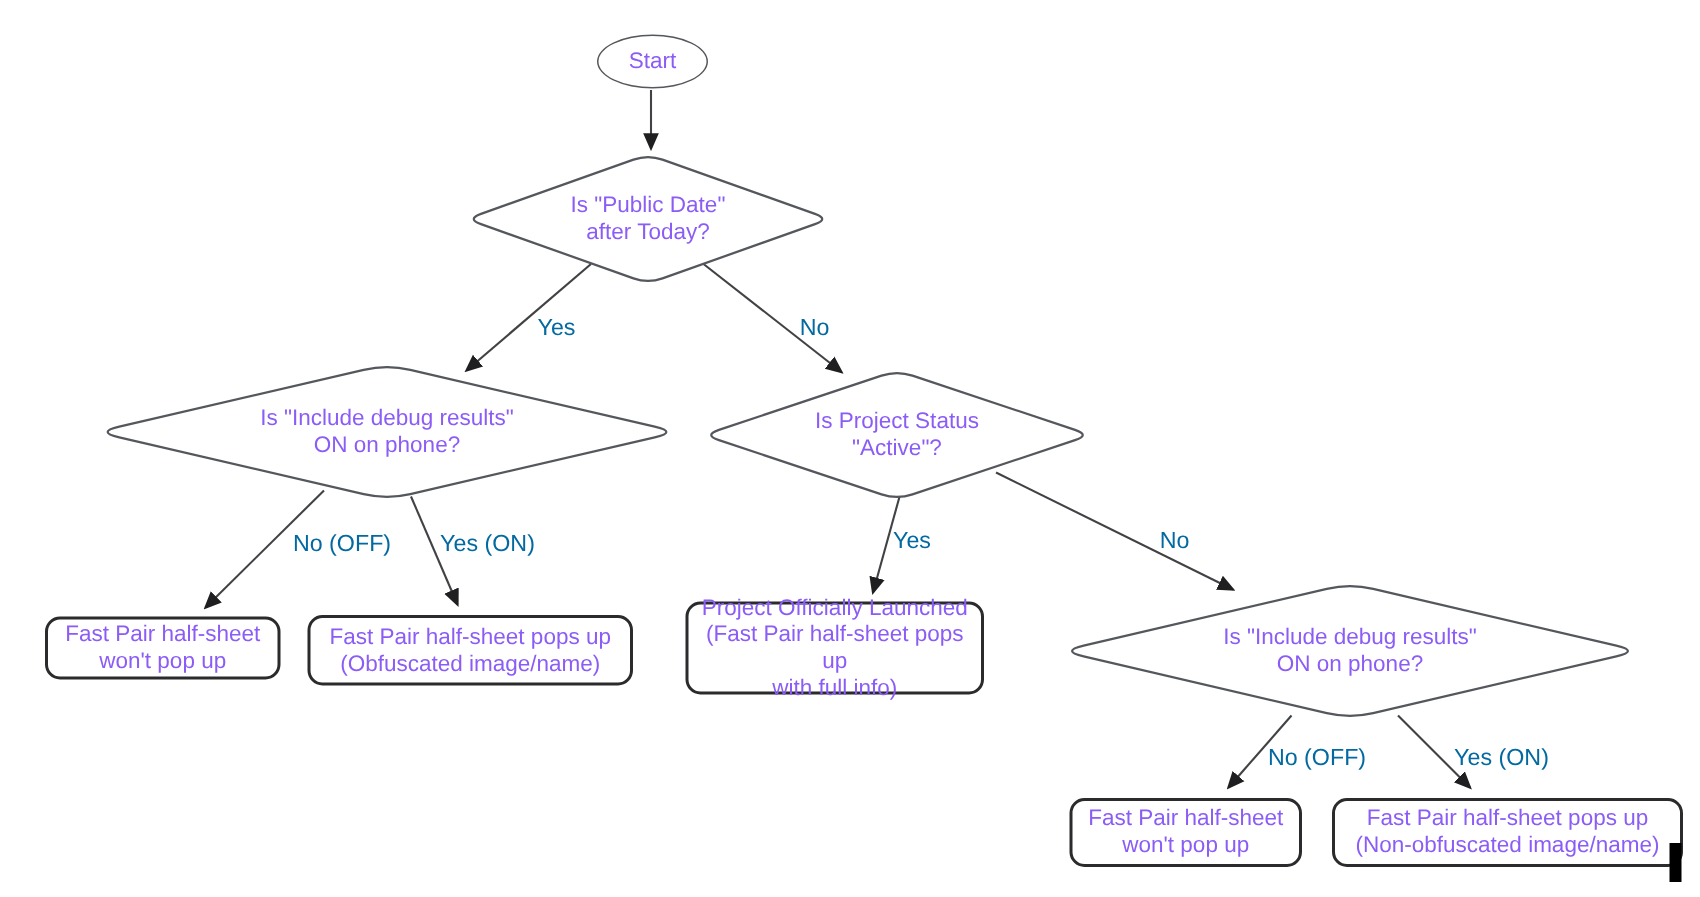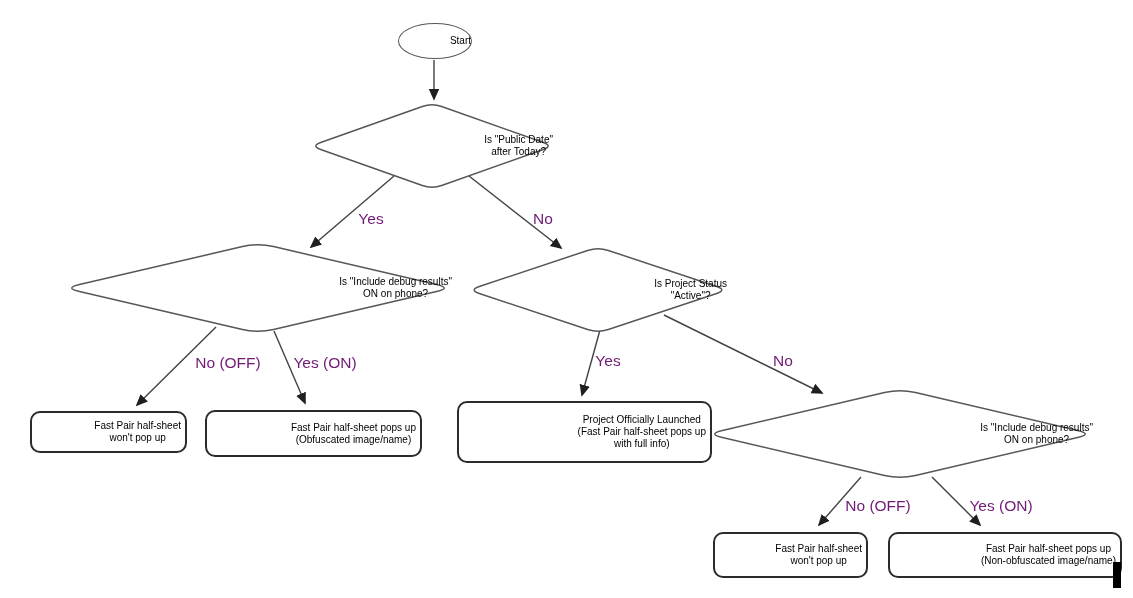--- a/index.html
+++ b/index.html
@@ -15,25 +15,25 @@
   .edges {
     position: absolute;
     left: 0; top: 0;
     width: 1133px; height: 598px;
     pointer-events: none;
   }
   .node {
     position: absolute;
     display: flex;
     align-items: center;
-    justify-content: flex-end;
+    justify-content: center;
     text-align: center;
-    font-size: 10px;
+    font-size: 15px;
     line-height: 1.17;
-    color: #000000;
+    color: #8b5cf6;
   }
   .node .lbl {
     position: relative;
     z-index: 1;
     white-space: pre-line;
   }
   .ellipse {
     border: 1.6px solid #54575c;
     border-radius: 50%;
     background: #ffffff;
@@ -48,21 +48,21 @@
   .diamond .shape {
     position: absolute;
     left: 0; top: 0;
     width: 100%; height: 100%;
     overflow: visible;
   }
   .edge-label {
     position: absolute;
     transform: translate(-50%, -50%);
     font-size: 15.5px;
-    color: #701a75;
+    color: #0369a1;
     white-space: nowrap;
   }
   .text-cursor {
     position: absolute;
     background: #000000;
   }
 </style>
 </head>
 <body>
 
@@ -126,21 +126,21 @@
   <div class="node box" style="left:30px; top:411px; width:157px; height:42px;">
     <span class="lbl">Fast Pair half-sheet
 won't pop up</span>
   </div>
 
   <div class="node box" style="left:205px; top:410px; width:217px; height:47px;">
     <span class="lbl">Fast Pair half-sheet pops up
 (Obfuscated image/name)</span>
   </div>
 
-  <div class="node box" style="left:457px; top:401px; width:255px; height:62px;">
+  <div class="node box" style="left:457px; top:401px; width:199px; height:62px;">
     <span class="lbl">Project Officially Launched
 (Fast Pair half-sheet pops up
 with full info)</span>
   </div>
 
   <div class="node box" style="left:713px; top:532px; width:155px; height:46px;">
     <span class="lbl">Fast Pair half-sheet
 won't pop up</span>
   </div>
 

